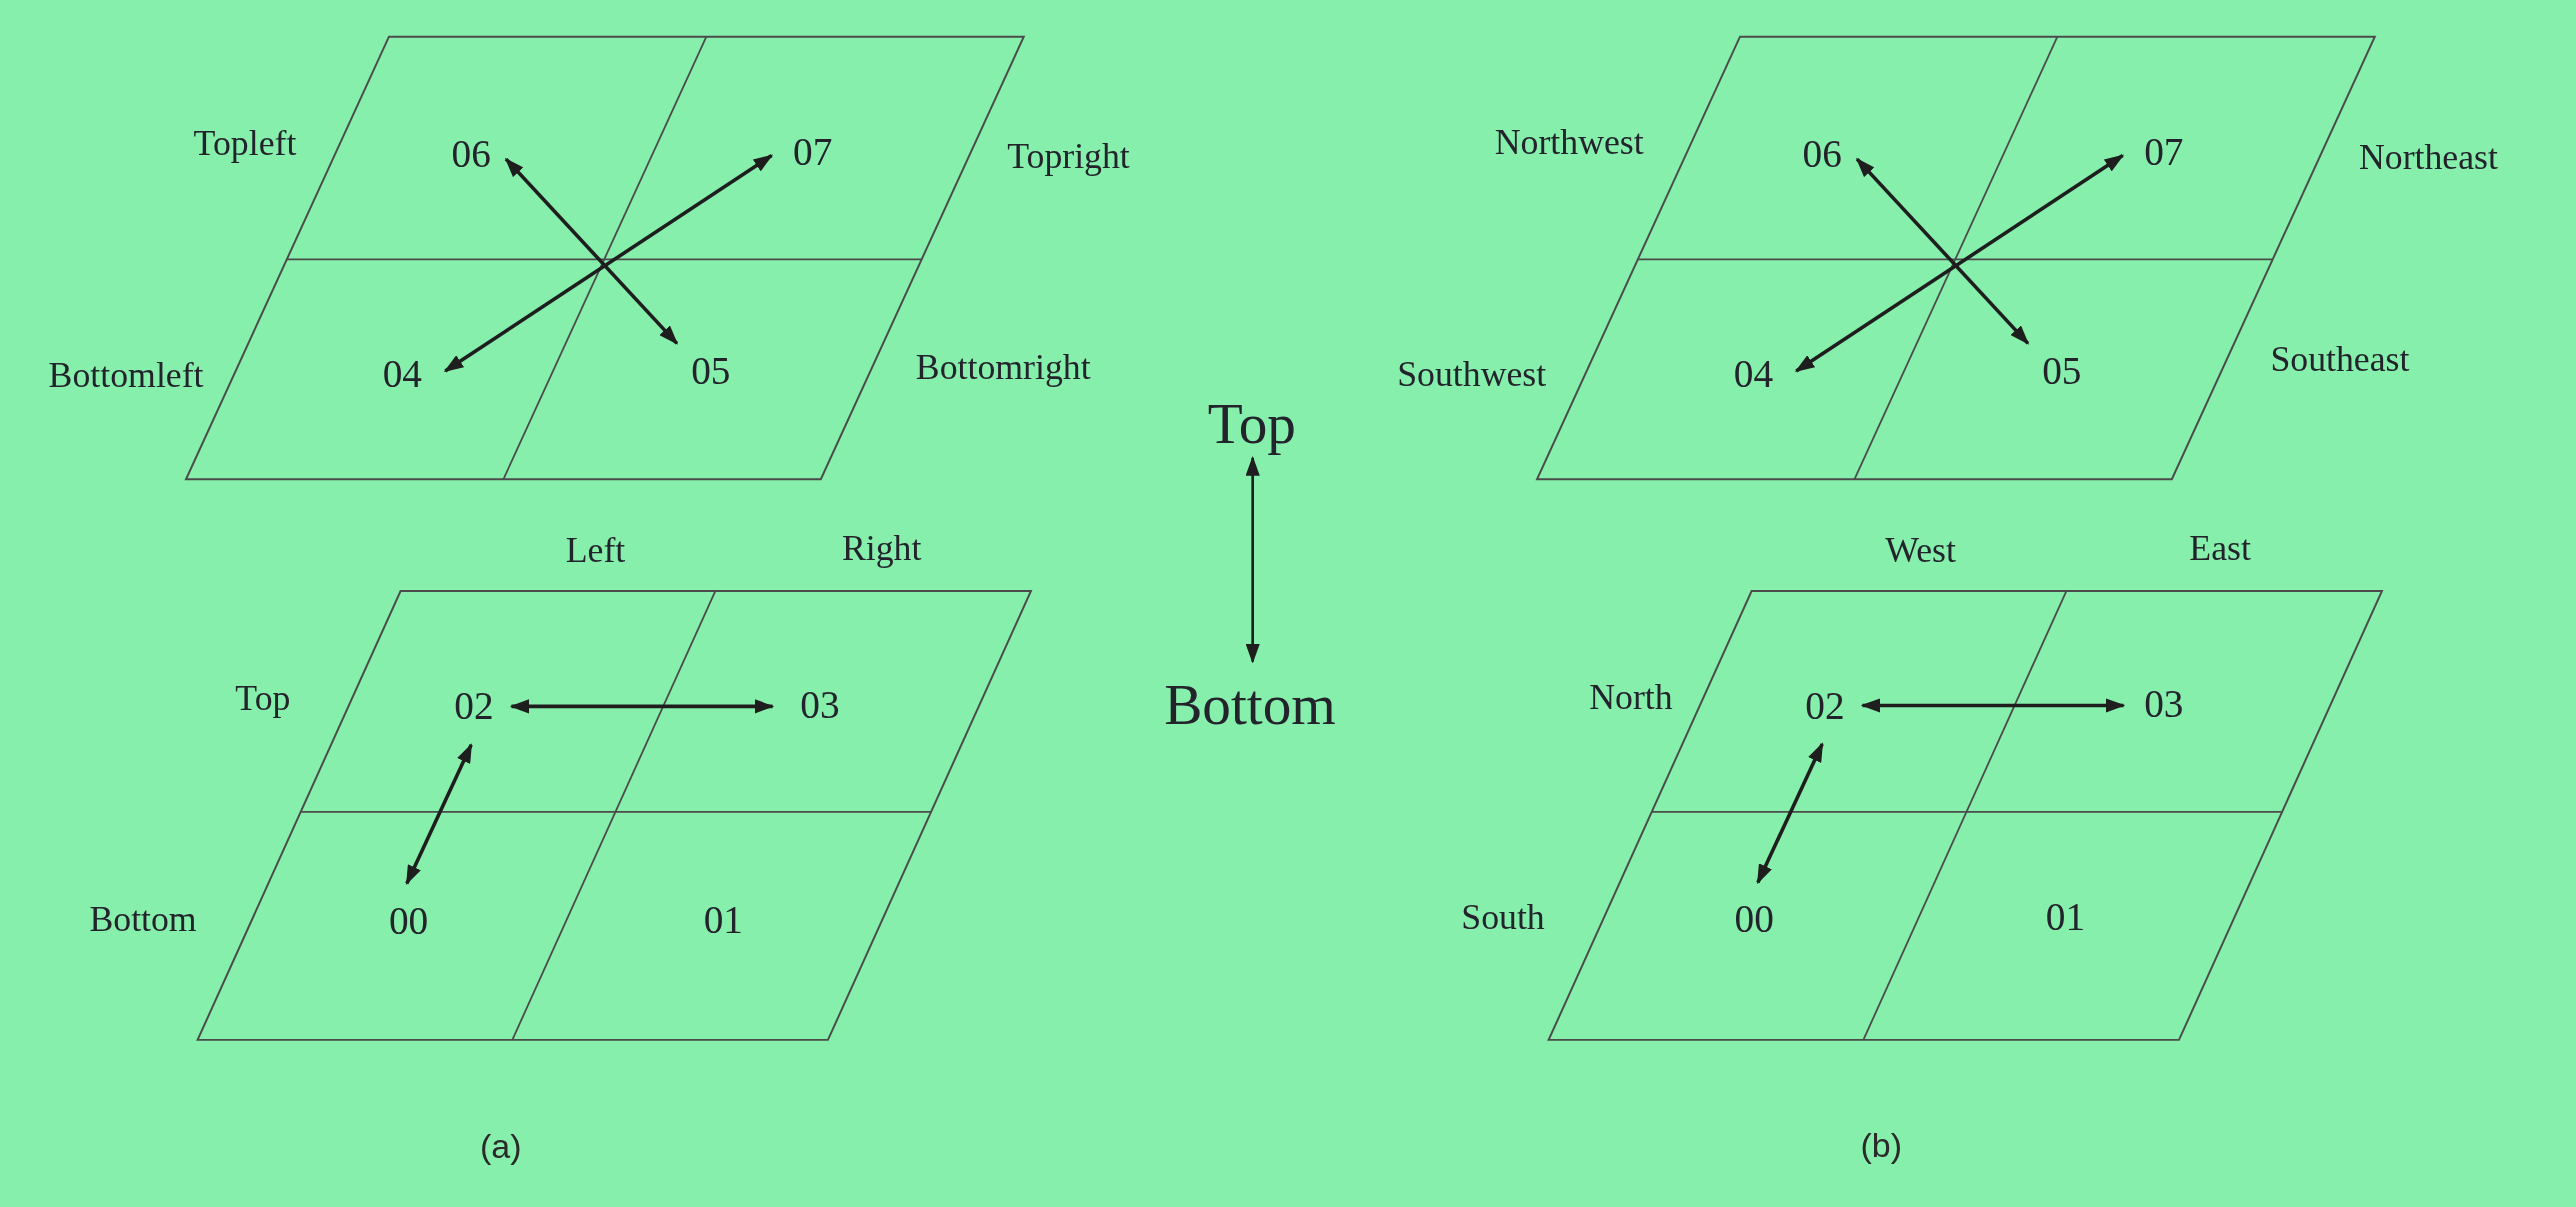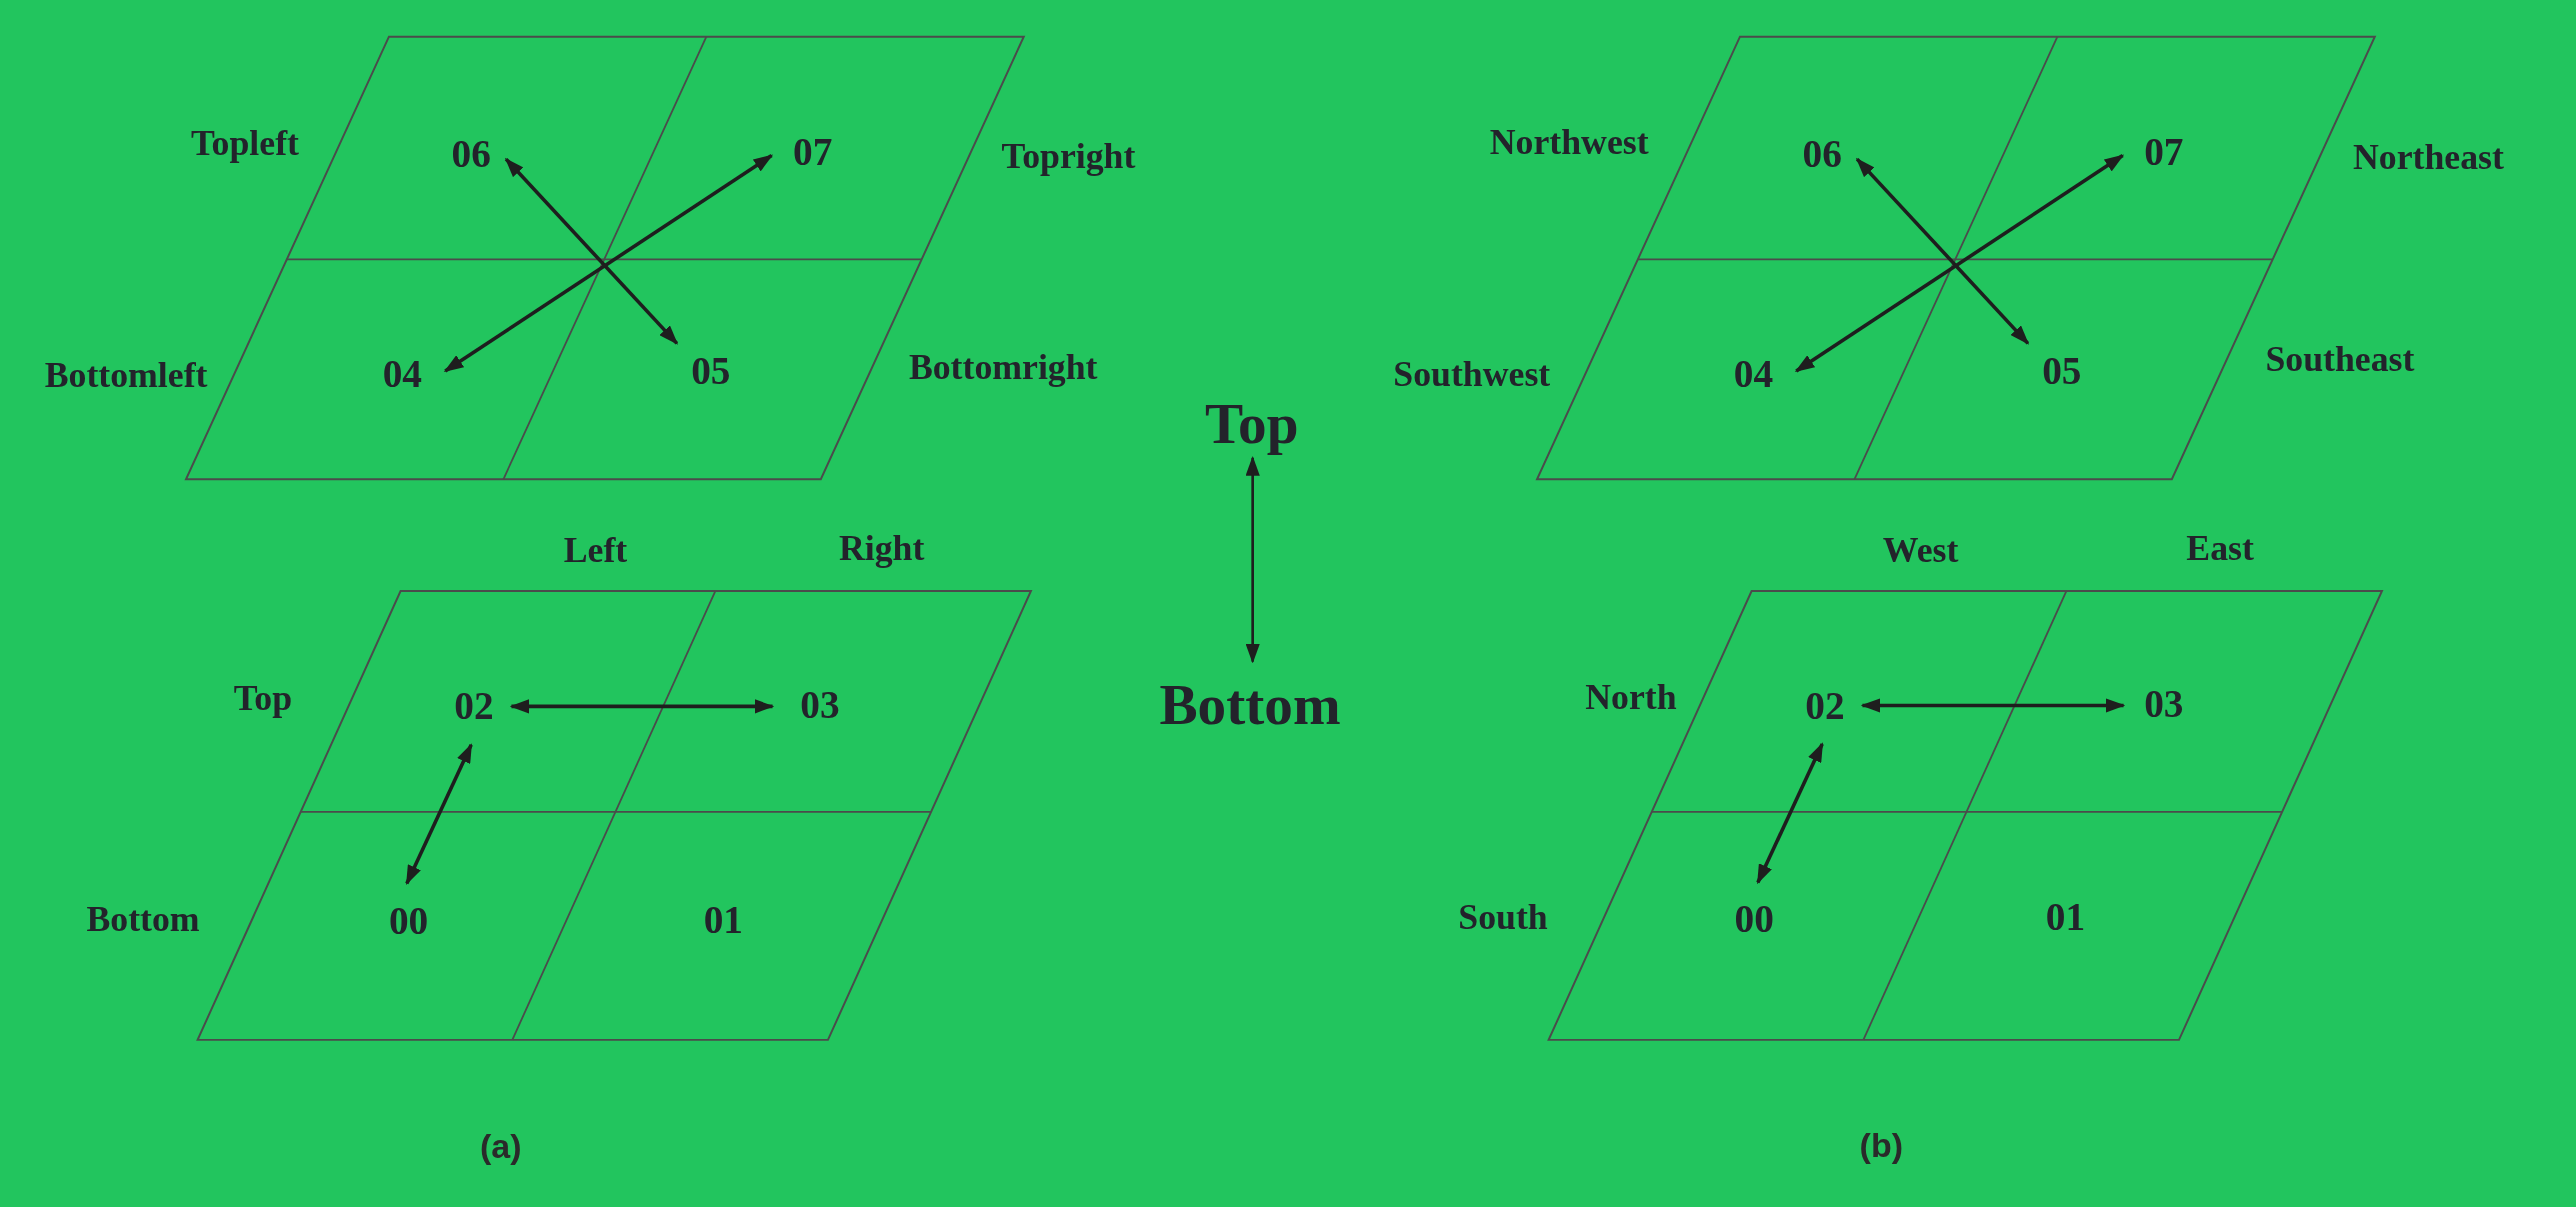--- a/index.html
+++ b/index.html
@@ -1,21 +1,21 @@
 <!DOCTYPE html>
 <html style="--line: #4b4b4b; --arrow: #1e1e1e; --text: #23232b;font-size:14.3px"><head>
 <meta charset="utf-8">
 <style>
   :root{
     --line:#4b4b4b;
     --arrow:#1e1e1e;
     --text:#23232b;
   }
   html,body{margin:0;padding:0;background:#ffffff;}
-  .figure-wrap{width:100%;background:#22c55e;font-weight:bold;}
+  .figure-wrap{width:100%;background:#86efac;}
   svg{display:block;width:100%;height:auto;}
   text{
     font-family:"Liberation Serif","DejaVu Serif",serif;
     fill:var(--text);
   }
   .lbl{font-size:40px;}
   .num{font-size:44px;}
   .big{font-size:64px;}
   .cap{font-family:"Liberation Sans","DejaVu Sans",sans-serif;font-size:38px;fill:#2a2a2a;}
   .grid{stroke:var(--line);stroke-width:2.2;fill:none;}

